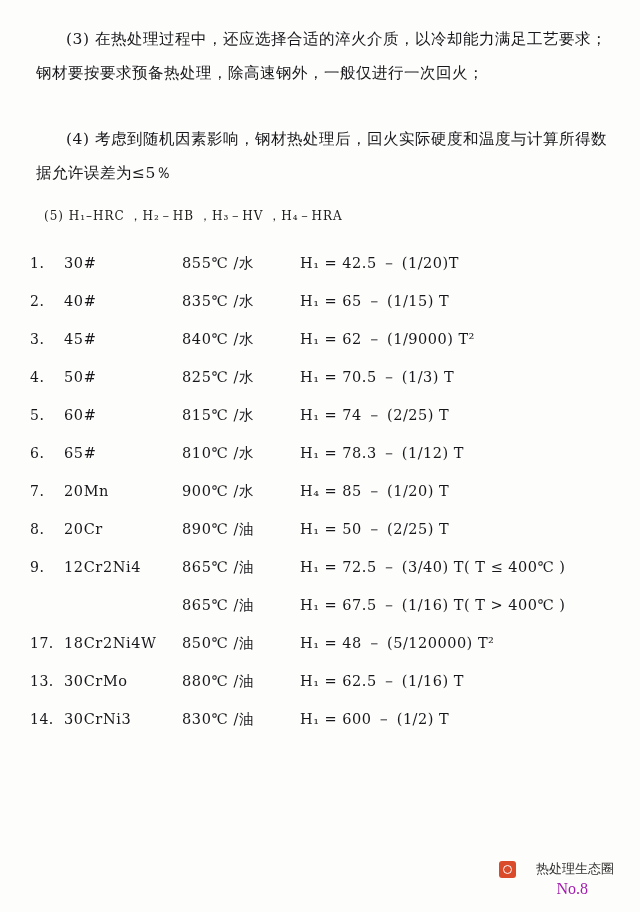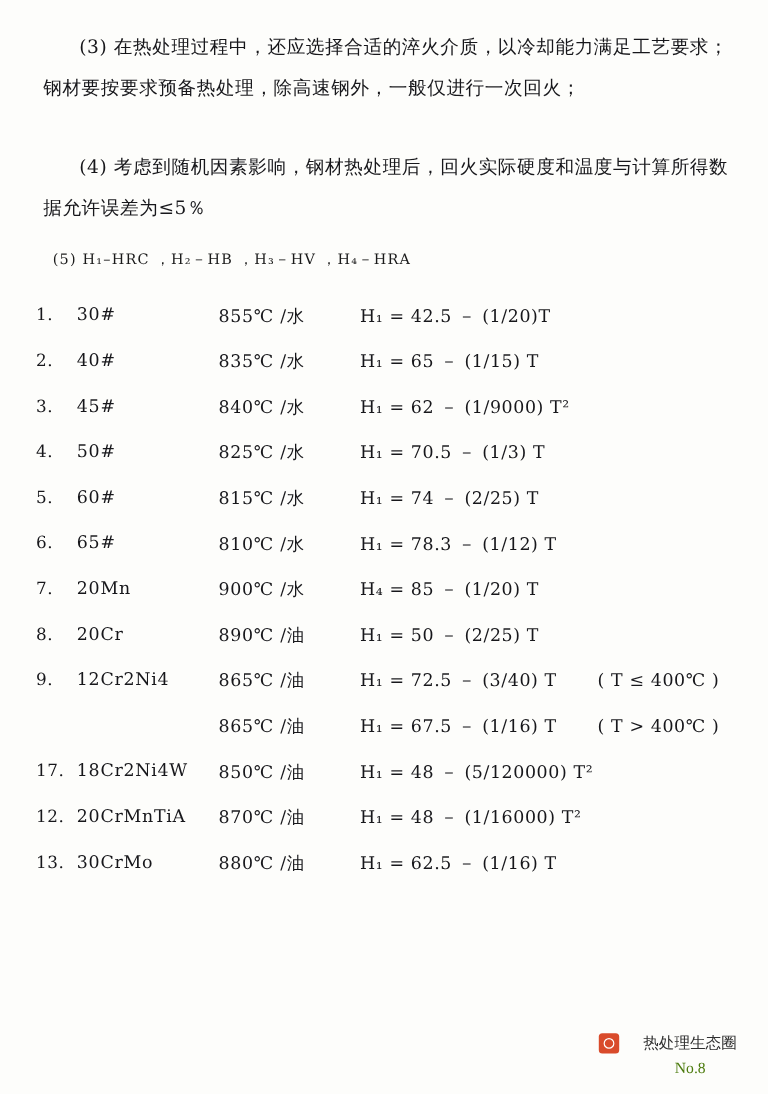--- a/index.html
+++ b/index.html
@@ -60,21 +60,21 @@
     padding: 0;
     height: 38px;
     vertical-align: middle;
     white-space: nowrap;
     color: #17171b;
   }
   td.num { width: 34px; text-align: left; padding-left: 6px; font-size: 14px; }
   td.grade { width: 118px; letter-spacing: 0.6px; }
   td.temp { width: 118px; letter-spacing: 0.6px; }
   td.formula { letter-spacing: 0.5px; }
-  .cond { margin-left: 34px; }
+  .cond { }
 
   .footer-badge {
     position: absolute;
     right: 26px;
     bottom: 34px;
     display: flex;
     align-items: center;
     gap: 20px;
     font-family: "Liberation Sans", sans-serif;
     font-size: 13px;
@@ -94,22 +94,22 @@
     width: 9px; height: 9px;
     border: 1.6px solid #fff;
     border-radius: 50%;
     box-sizing: border-box;
   }
   .page-no {
     position: absolute;
     right: 52px;
     bottom: 14px;
     font-family: "Liberation Serif", serif;
-    font-size: 13px;
-    color: #4d7c0f;
+    font-size: 16px;
+    color: #a21caf;
   }
 </style>
 </head>
 <body>
 
 <div class="page">
 
   <div class="para p1 hand">
     <span class="indent"></span><span>(3) 在热处理过程中，还应选择合适的淬火介质，以冷却能力满足工艺要求；钢材要按要求预备热处理，除高速钢外，一般仅进行一次回火；</span>
   </div>
@@ -186,31 +186,31 @@
           <span>H₁ = 67.5 － (1/16) T</span><span class="cond">( T &gt; 400℃ )</span>
         </td>
       </tr>
       <tr>
         <td class="num">17.</td>
         <td class="grade">18Cr2Ni4W</td>
         <td class="temp">850℃ /油</td>
         <td class="formula">H₁ = 48 － (5/120000) T²</td>
       </tr>
       <tr>
-        <td class="num">12.</td>
-        <td class="grade">20CrMnTiA</td>
-        <td class="temp">870℃ /油</td>
-        <td class="formula">H₁ = 48 － (1/16000) T²</td>
-      </tr>
-      <tr>
         <td class="num">13.</td>
         <td class="grade">30CrMo</td>
         <td class="temp">880℃ /油</td>
         <td class="formula">H₁ = 62.5 － (1/16) T</td>
       </tr>
+      <tr>
+        <td class="num">14.</td>
+        <td class="grade">30CrNi3</td>
+        <td class="temp">830℃ /油</td>
+        <td class="formula">H₁ = 600 － (1/2) T</td>
+      </tr>
     </tbody>
   </table>
 
   <div class="footer-badge">
     <span class="badge-icon"></span>
     <span>热处理生态圈</span>
   </div>
 
   <div class="page-no">No.8</div>
 

